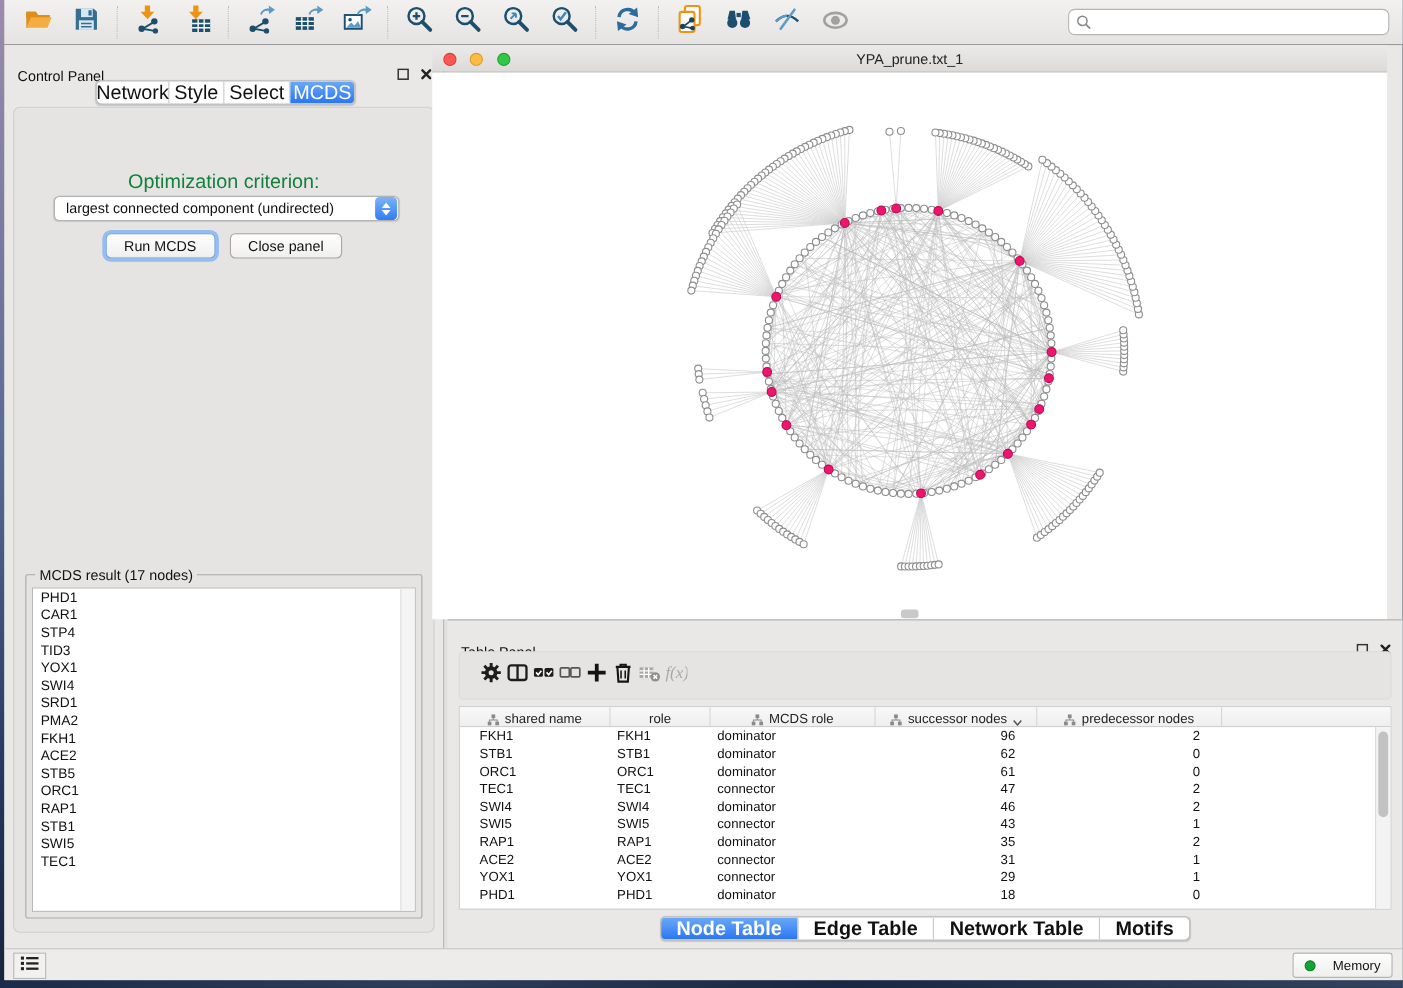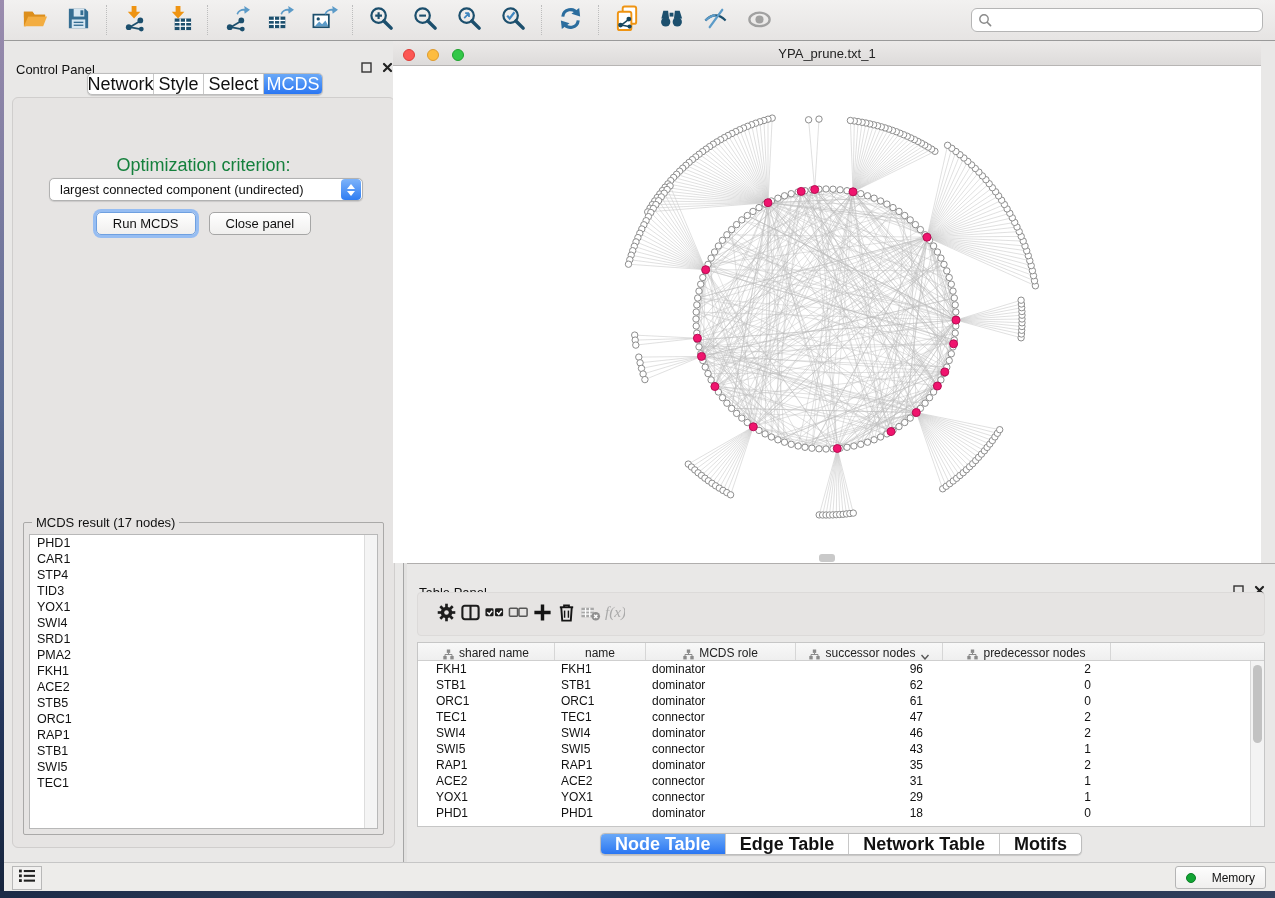--- a/index.html
+++ b/index.html
@@ -1315,21 +1315,21 @@
                   <rect x="3.8" y="0.5" width="3.4" height="3.4"></rect>
                   <rect x="0.3" y="7" width="3.4" height="3.4"></rect>
                   <rect x="7.3" y="7" width="3.4" height="3.4"></rect>
                 </g>
                 <path d="M5.5 4 v1.5 M2 7 V5.5 h7 V7" stroke="#8a8a8a" fill="none" stroke-width="1"></path>
               </svg>
             </span>
             <span>shared name</span>
           </div>
           <div class="th" style="width: 91px;">
-            <span>name</span>
+            <span>role</span>
           </div>
           <div class="th" style="width: 150px;">
             <span style="display: flex;">
               <svg width="11" height="11" viewBox="0 0 11 11">
                 <g fill="#8a8a8a">
                   <rect x="3.8" y="0.5" width="3.4" height="3.4"></rect>
                   <rect x="0.3" y="7" width="3.4" height="3.4"></rect>
                   <rect x="7.3" y="7" width="3.4" height="3.4"></rect>
                 </g>
                 <path d="M5.5 4 v1.5 M2 7 V5.5 h7 V7" stroke="#8a8a8a" fill="none" stroke-width="1"></path>

